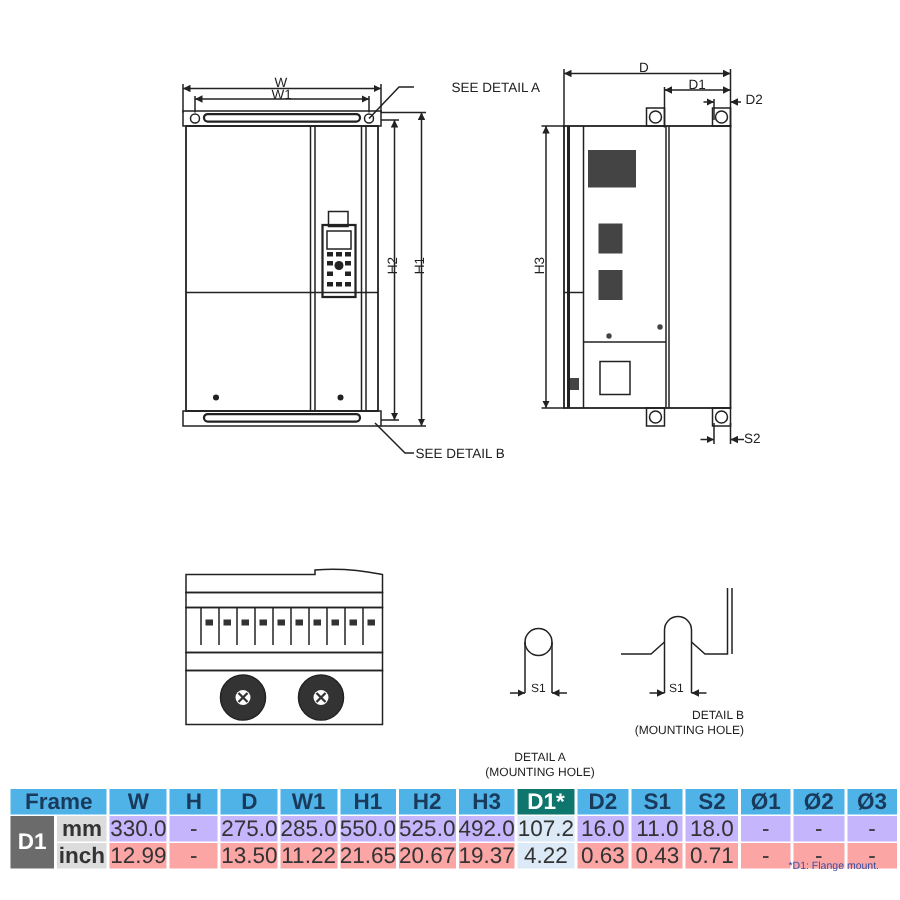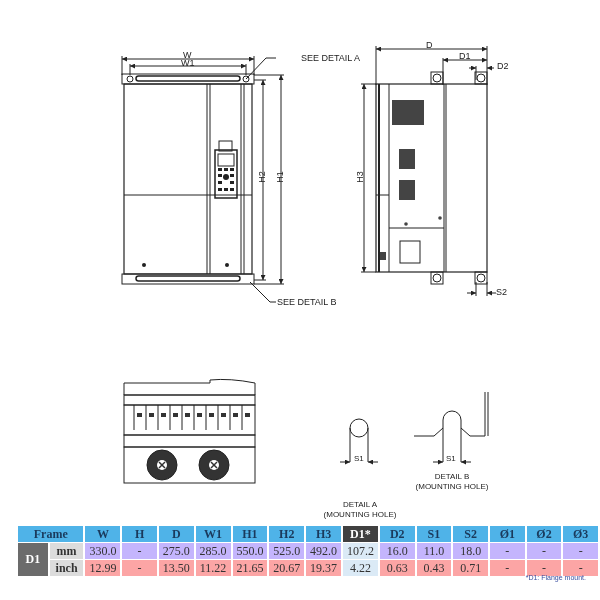--- a/index.html
+++ b/index.html
@@ -1,23 +1,23 @@
 <!DOCTYPE html>
 <html><head>
 <meta charset="utf-8">
 <style>
   html,body{margin:0;padding:0;background:#ffffff;}
   body{width:600px;height:600px;position:relative;overflow:hidden;font-family:"Liberation Sans",sans-serif;}
   .drawing{position:absolute;left:0;top:0;width:600px;height:520px;}
   .lbl{position:absolute;font-family:"Liberation Sans",sans-serif;color:#222;white-space:nowrap;}
   .dim{font-size:9px;}
   .detail-cap{font-size:8px;text-align:center;line-height:10px;}
-  table.spec{position:absolute;left:16px;top:525px;border-collapse:separate;border-spacing:2px 1px;font-family:Liberation Serif, serif;font-size:12px;}
+  table.spec{position:absolute;left:5px;top:525px;border-collapse:separate;border-spacing:2px 1px;font-family:Liberation Sans, sans-serif;font-size:15px;}
   table.spec th{background:#4fb3e8;color:#1a3a5c;font-weight:bold;height:16px;padding:0;text-align:center;}
-  table.spec th.hl{background:#404040;color:#ffffff;}
+  table.spec th.hl{background:#0f766e;color:#ffffff;}
   table.spec td{height:16px;padding:0;text-align:center;color:#333;}
   table.spec tr.mm td.v{background:#c4b5fd;}
   table.spec tr.inch td.v{background:#fca5a5;}
   table.spec td.hl{background:#dbeaf6 !important;margin-top:45px;}
   table.spec td.frame{background:#6b6b6b;color:#fff;font-weight:bold;}
   table.spec td.unit{background:#dcdcdc;color:#333;font-weight:bold;}
   .note{position:absolute;right:14px;top:574px;font-size:7px;color:#3a4fa0;font-family:"Liberation Sans",sans-serif;}
 </style>
 </head>
 <body>
@@ -205,21 +205,21 @@
 <span class="lbl dim" style="left:497px;top:61px;">D2</span>
 <span class="lbl dim" style="left:354px;top:172px;transform:rotate(-90deg);">H3</span>
 <span class="lbl dim" style="left:496px;top:287px;">S2</span>
 
 <span class="lbl dim" style="left:354px;top:454px;font-size:8px;">S1</span>
 <div class="lbl detail-cap" style="left:316px;top:500px;width:88px;">
   <div>DETAIL A</div>
   <div>(MOUNTING HOLE)</div>
 </div>
 <span class="lbl dim" style="left:446px;top:454px;font-size:8px;">S1</span>
-<div class="lbl detail-cap" style="left:408px;top:472px;width:88px;">
+<div class="lbl detail-cap" style="left:408px;top:472px;width:88px;text-align:right;">
   <div>DETAIL B</div>
   <div>(MOUNTING HOLE)</div>
 </div>
 </div>
 
 <table class="spec">
   <thead>
     <tr>
       <th colspan="2" style="width:66px;">Frame</th>
       <th style="width:35px;">W</th>

